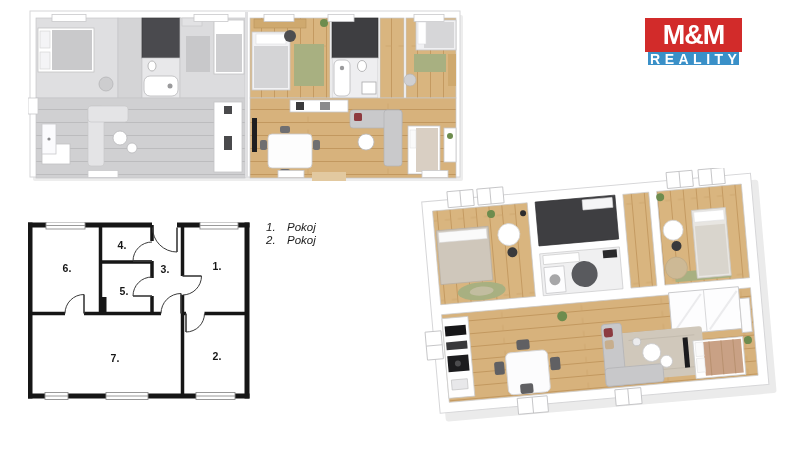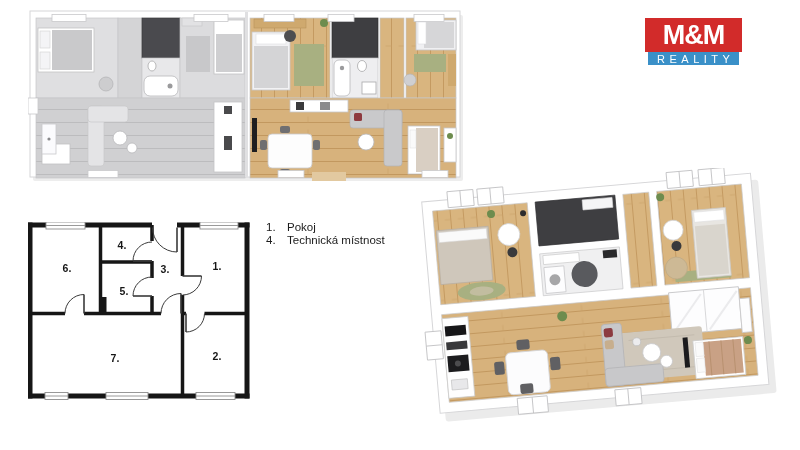--- a/index.html
+++ b/index.html
@@ -5,25 +5,25 @@
   html,body{margin:0;padding:0;background:#ffffff;}
   body{width:800px;height:450px;position:relative;overflow:hidden;
        font-family:"Liberation Sans",sans-serif;color:#1c1c1c;}
   .abs{position:absolute;}
 
   
   #logo{left:645px;top:18px;width:97px;}
   #logo .red{background:#d22b2a;height:34px;display:flex;align-items:center;justify-content:center;text-align:right;}
   #logo .red span{color:#ffffff;font-weight:bold;font-size:27px;letter-spacing:-1px;transform:scaleY(1.05);}
   #logo .blue{background:#3a90c8;height:13px;margin:0 3px;display:flex;align-items:center;justify-content:center;}
-  #logo .blue span{color:#ffffff;font-weight:normal;font-size:11px;letter-spacing:4.5px;text-indent:4.5px;}
+  #logo .blue span{color:#ffffff;font-weight:bold;font-size:14px;letter-spacing:4.5px;text-indent:4.5px;}
 
   
   #legend{left:266px;top:221px;}
-  #legend ol{list-style:none;margin:0;padding:0;}
+  #legend ol{list-style:none;margin:0;padding:0;font-style:italic;}
   #legend li{font-size:11.5px;line-height:13.2px;white-space:nowrap;}
   #legend .n{display:inline-block;width:21px;}
 
   
   text.roomnum{font-family:"Liberation Sans",sans-serif;font-size:10.5px;font-weight:600;fill:#161616;}
 </style>
 </head>
 <body>
 
 <svg class="abs" id="top3d" style="left:28px;top:6px" width="436" height="180" viewBox="0 0 436 180">
@@ -250,21 +250,21 @@
     <text class="roomnum" x="94" y="26.5">4.</text>
     <text class="roomnum" x="96" y="72.5">5.</text>
     <text class="roomnum" x="39" y="49.5">6.</text>
     <text class="roomnum" x="87" y="139.5">7.</text>
   </g>
 </svg>
 
 <div class="abs" id="legend">
   <ol>
     <li><span class="n">1.</span><span>Pokoj</span></li>
-    <li><span class="n">4.</span><span>Technická místnost</span></li>
+    <li><span class="n">2.</span><span>Pokoj</span></li>
   </ol>
 </div>
 
 <svg class="abs" id="persp" style="left:382px;top:168px" width="418" height="282" viewBox="0 0 418 282">
   <g transform="rotate(-5 205 145)">
     <rect x="55" y="27" width="332" height="214" rx="3" fill="#ebebeb"></rect>
     <rect x="50" y="20" width="330" height="212" fill="#ffffff" stroke="#d6d6d8" stroke-width="1"></rect>
 
     <rect x="60" y="30" width="95" height="94" fill="url(#woodV)" stroke="#c9c9cb" stroke-width="0.7"></rect>
     <rect x="163" y="30" width="80" height="44" fill="#3e3e41" stroke="#2e2e30" stroke-width="0.7"></rect>

